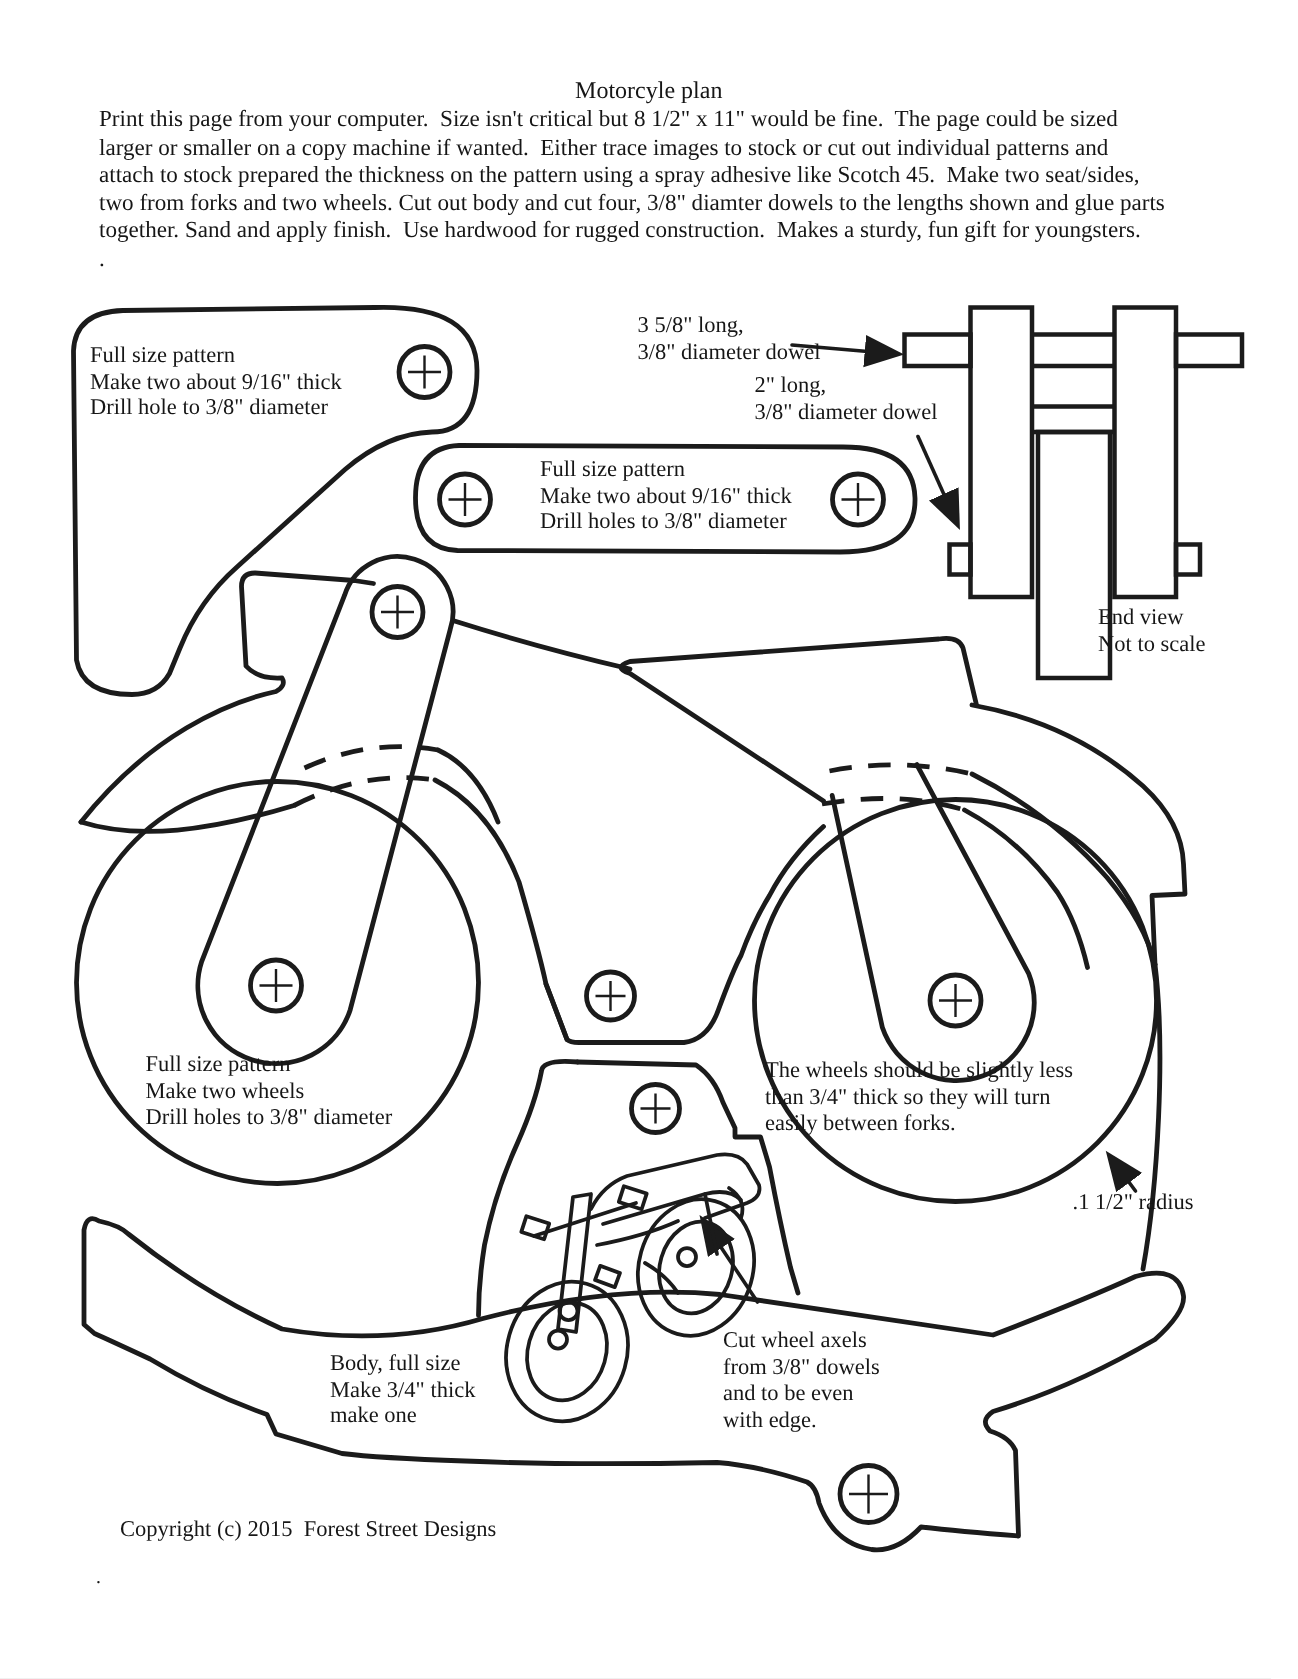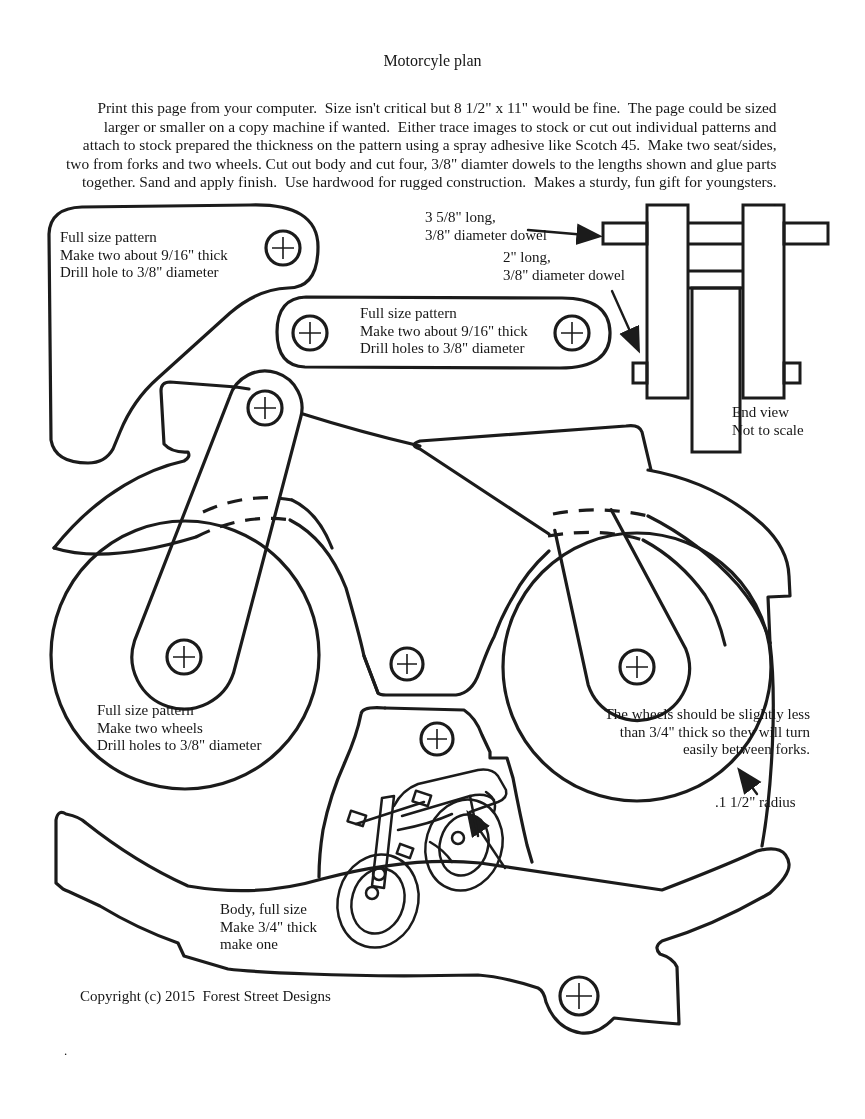--- a/index.html
+++ b/index.html
@@ -1,21 +1,21 @@
 <!DOCTYPE html>
 <html><head>
 <meta charset="utf-8">
 <style>
   html,body{margin:0;padding:0;background:#e8e8e8;}
   .page{position:relative;width:865px;height:1119px;background:#ffffff;overflow:hidden;
         font-family:"Liberation Serif",serif;color:#161616;}
   .lbl{position:absolute;white-space:pre;font-size:15px;line-height:17.6px;}
   .title{width:100%;text-align:center;font-size:16px;}
   .intro{font-size:15.4px;line-height:18.6px;}
-  .center{text-align:right;}
+  .center{text-align:left;}
   svg.plan{position:absolute;left:0;top:0;}
   svg.plan *{vector-effect:none;}
   .outline{fill:none;stroke:#1b1b1b;stroke-width:3.2;stroke-linecap:round;stroke-linejoin:round;}
   .thin{fill:none;stroke:#1b1b1b;stroke-width:2.4;stroke-linecap:round;}
   .dashed{fill:none;stroke:#1b1b1b;stroke-width:3.2;stroke-linecap:butt;stroke-dasharray:15 11;}
   .cross{fill:none;stroke:#1b1b1b;stroke-width:1.6;}
   .rect{fill:none;stroke:#1b1b1b;stroke-width:3;}
   .sketch{fill:none;stroke:#1b1b1b;stroke-width:2.5;stroke-linecap:round;stroke-linejoin:round;}
 </style>
 </head>
@@ -146,21 +146,21 @@
       <path d="M398,830 Q430,824 452,814"></path>
       <path d="M470,796 L478,836"></path>
       <path d="M430,842 Q444,850 452,862"></path>
       <rect x="398" y="846" width="14" height="10" transform="rotate(20 405 851)"></rect>
       <path d="M486,792 Q498,800 494,812"></path>
     </g>
   </svg>
 
   <div class="lbl title" style="top:52px;left:0;">Motorcyle plan</div>
 
-  <div class="lbl intro" style="left:66px;top:99px;text-align:right;">Print this page from your computer.  Size isn't critical but 8 1/2" x 11" would be fine.  The page could be sized
+  <div class="lbl intro" style="left:66px;top:71px;">Print this page from your computer.  Size isn't critical but 8 1/2" x 11" would be fine.  The page could be sized
 larger or smaller on a copy machine if wanted.  Either trace images to stock or cut out individual patterns and
 attach to stock prepared the thickness on the pattern using a spray adhesive like Scotch 45.  Make two seat/sides,
 two from forks and two wheels. Cut out body and cut four, 3/8" diamter dowels to the lengths shown and glue parts
 together. Sand and apply finish.  Use hardwood for rugged construction.  Makes a sturdy, fun gift for youngsters.
 .</div>
 
   <div class="lbl" style="left:60px;top:229px;">Full size pattern
 Make two about 9/16" thick
 Drill hole to 3/8" diameter</div>
 
@@ -184,17 +184,21 @@
   <div class="lbl center" style="left:510px;top:706px;width:300px;">The wheels should be slightly less
 than 3/4" thick so they will turn
 easily between forks.</div>
 
   <div class="lbl" style="left:715px;top:794px;">.1 1/2" radius</div>
 
   <div class="lbl" style="left:203px;top:901px;margin-left:17px;">Body, full size
 Make 3/4" thick
 make one</div>
 
+  <div class="lbl" style="left:482px;top:886px;">Cut wheel axels
+from 3/8" dowels
+and to be even
+with edge.</div>
 
   <div class="lbl" style="left:64px;top:1042px;font-size:13px;">.</div>
-  <div class="lbl" style="left:80px;top:988px;">Copyright (c) 2015  Forest Street Designs</div>
+  <div class="lbl" style="left:80px;top:1012px;">Copyright (c) 2015  Forest Street Designs</div>
 
 </div>
 
 </body></html>

